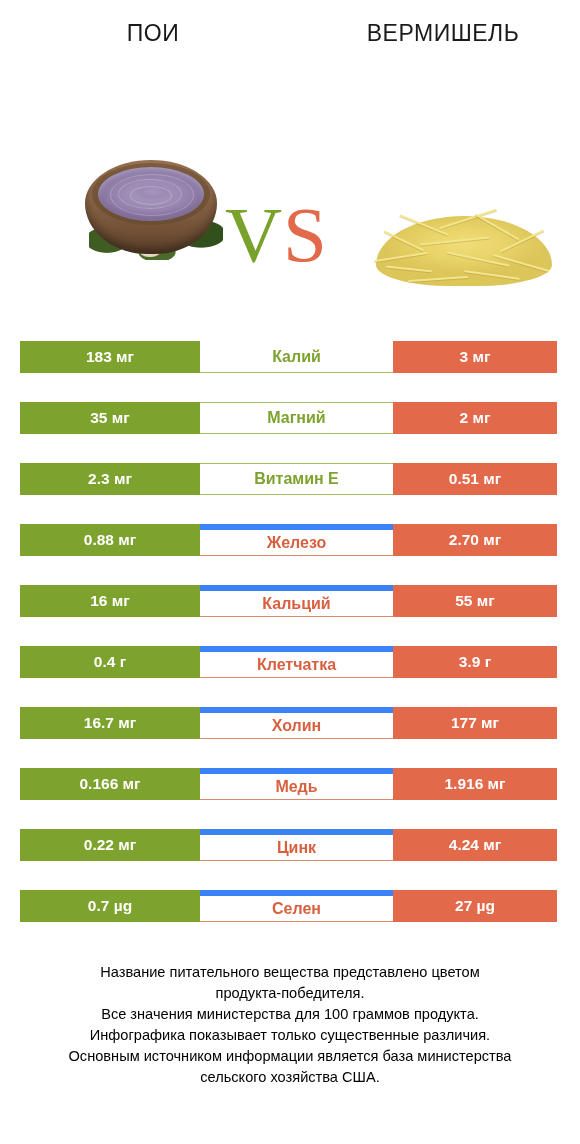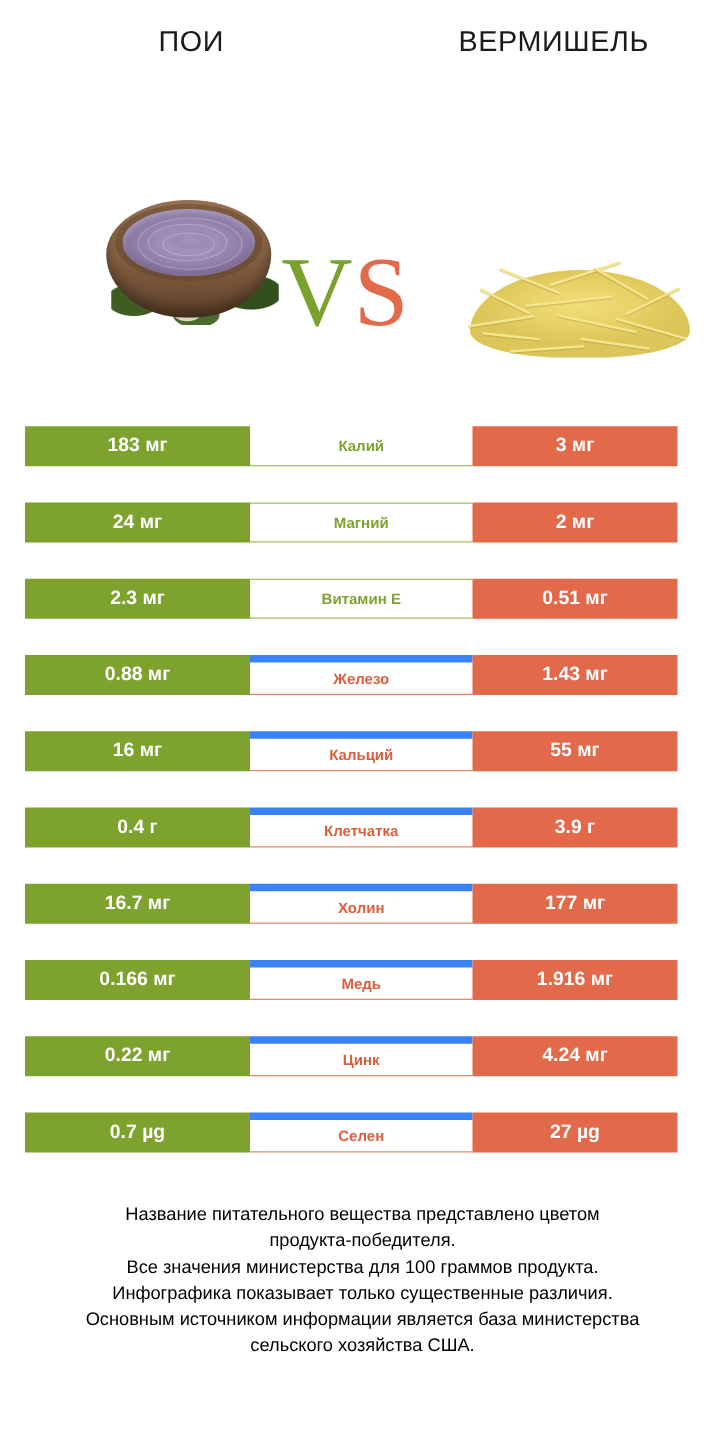--- a/index.html
+++ b/index.html
@@ -169,24 +169,24 @@
     font-weight: 700;
     box-sizing: border-box;
     margin-top: 28px;
   }
   .cell.left {
     width: 180px;
     background: #7da32e;
     color: #ffffff;
   }
   .cell.mid {
-    width: 178px;
+    width: 193px;
     background: #ffffff;
     font-weight: 700;
-    font-size: 12px;
+    font-size: 16px;
   }
   .cell.right {
     width: 164px;
     background: #e2694a;
     color: #ffffff;
   }
   .row.green .cell.mid {
     color: #7da32e;
     border-top: 1px solid #a2c05f;
     border-bottom: 1px solid #a2c05f;
@@ -256,33 +256,33 @@
 
 </div>
 
 <div class="table">
     <div class="row green">
       <div class="cell left">183 мг</div>
       <div class="cell mid">Калий</div>
       <div class="cell right">3 мг</div>
     </div>
     <div class="row green">
-      <div class="cell left">24 мг</div>
+      <div class="cell left">35 мг</div>
       <div class="cell mid">Магний</div>
       <div class="cell right">2 мг</div>
     </div>
     <div class="row green">
       <div class="cell left">2.3 мг</div>
       <div class="cell mid">Витамин E</div>
       <div class="cell right">0.51 мг</div>
     </div>
     <div class="row orange">
       <div class="cell left">0.88 мг</div>
       <div class="cell mid">Железо</div>
-      <div class="cell right">1.43 мг</div>
+      <div class="cell right">2.70 мг</div>
     </div>
     <div class="row orange">
       <div class="cell left">16 мг</div>
       <div class="cell mid">Кальций</div>
       <div class="cell right">55 мг</div>
     </div>
     <div class="row orange">
       <div class="cell left">0.4 г</div>
       <div class="cell mid">Клетчатка</div>
       <div class="cell right">3.9 г</div>

